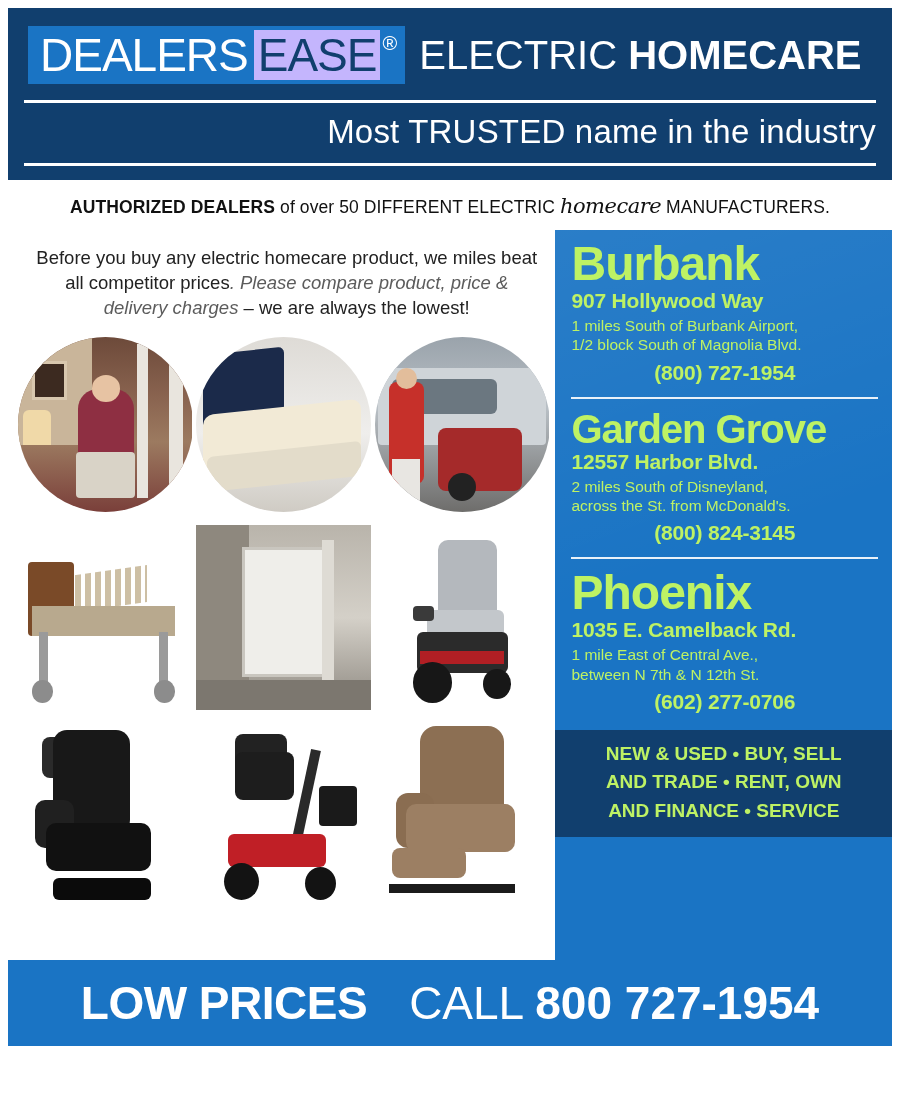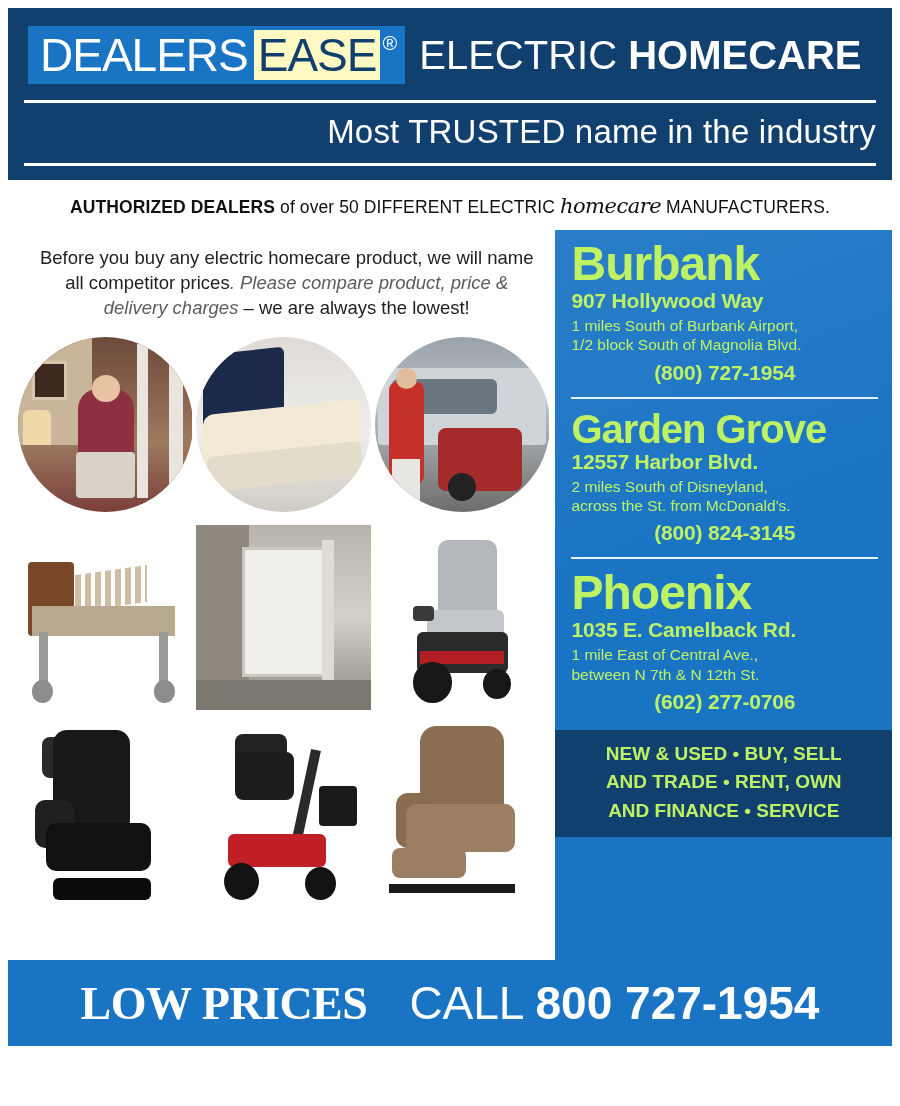--- a/index.html
+++ b/index.html
@@ -49,21 +49,21 @@
     align-items: center;
     line-height: 1;
   }
   .logo-ease-wrap {
     background: #1a74c4;
     display: flex;
     align-items: center;
     padding-right: 8px;
   }
   .logo-ease {
-    background: #fef9c3;
+    background: #c4b5fd;
     color: #113f6e;
     font-size: 46px;
     font-weight: 400;
     letter-spacing: -1px;
     padding: 2px 4px;
     line-height: 1;
     display: flex;
     align-items: center;
   }
   .logo-reg {
@@ -230,21 +230,20 @@
     height: 86px;
     display: flex;
     align-items: center;
     justify-content: center;
     gap: 34px;
   }
   .footer-low {
     font-size: 46px;
     font-weight: 700;
     letter-spacing: -0.5px;
-    font-family: Liberation Serif, serif;
   }
   .footer-call {
     font-size: 46px;
     font-weight: 300;
     letter-spacing: 0px;
     margin-left: 8px;
   }
   .footer-call b { font-weight: 700; }
 
   
@@ -357,21 +356,21 @@
     <div class="auth-bar">
       <div class="auth-text">
         <span class="b">AUTHORIZED DEALERS</span><span> of over 50 DIFFERENT ELECTRIC </span><span class="auth-script">homecare</span><span> MANUFACTURERS.</span>
       </div>
     </div>
 
     <div class="body-wrap">
 
       <div class="left-col">
         <div class="blurb">
-          <span>Before you buy any electric homecare product, we will name all competitor prices</span><span class="it">. Please compare product, price &amp; delivery charges</span><span> – we are always the lowest!</span>
+          <span>Before you buy any electric homecare product, we miles beat all competitor prices</span><span class="it">. Please compare product, price &amp; delivery charges</span><span> – we are always the lowest!</span>
         </div>
 
         <div class="photo-grid">
           <div class="photo">
             <div class="circle-photo p1">
               <div class="ph-bg"></div>
                 <div class="wall"></div>
                 <div class="frame"></div>
                 <div class="lamp"></div>
               <div class="rail"></div>

